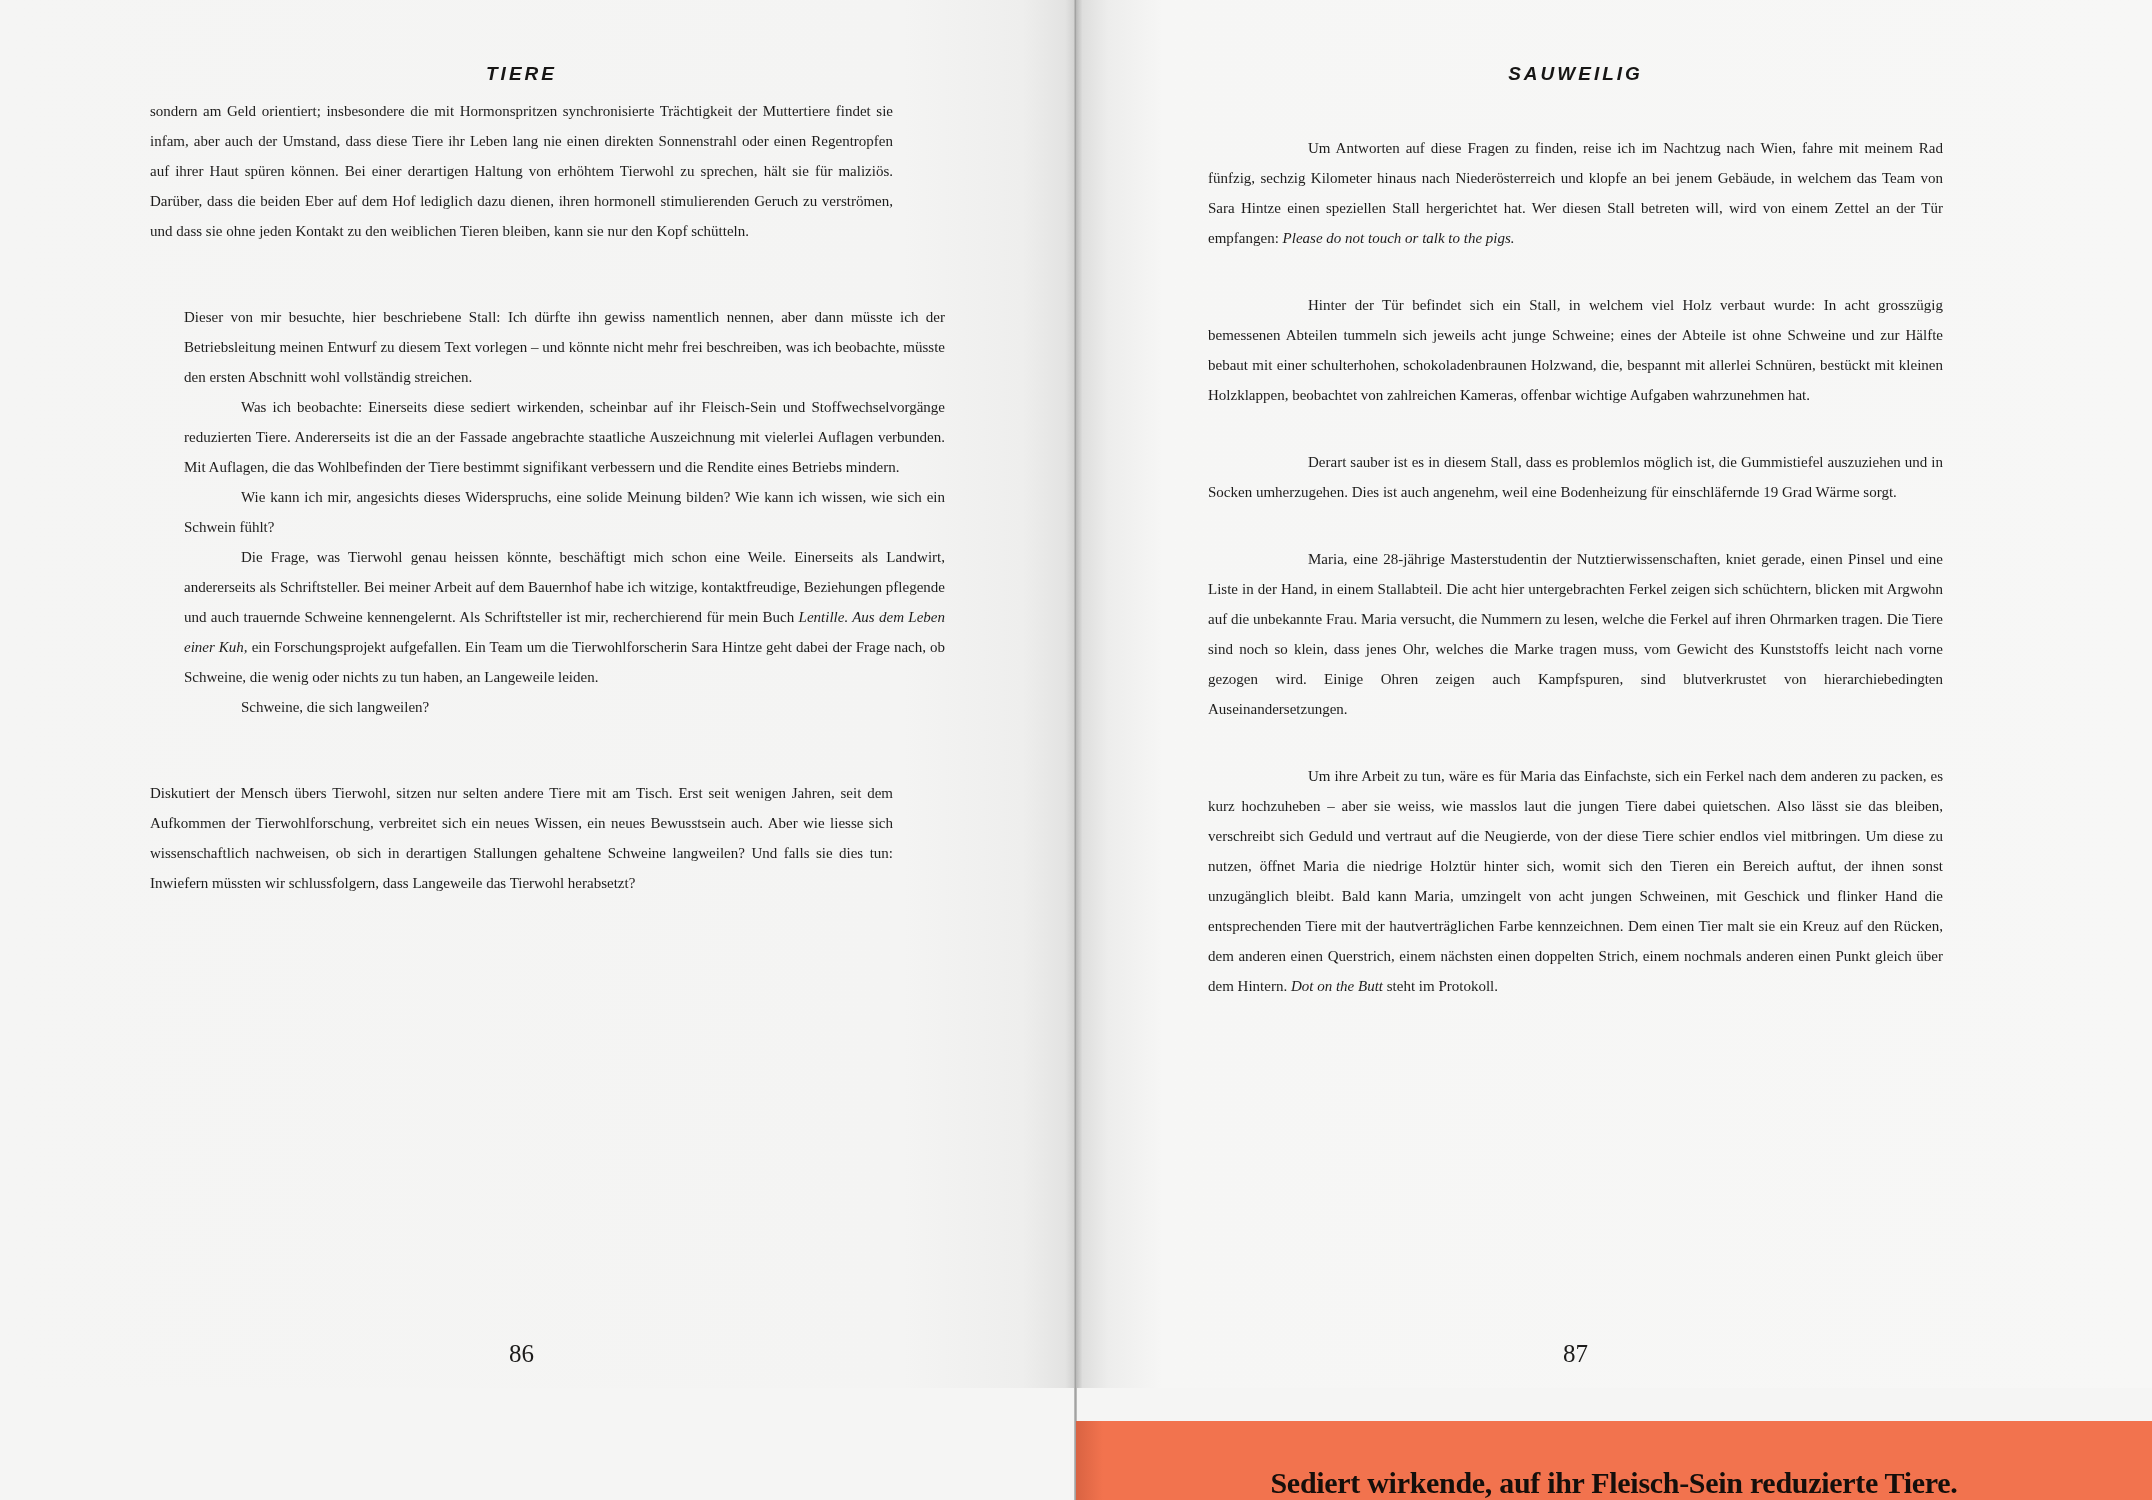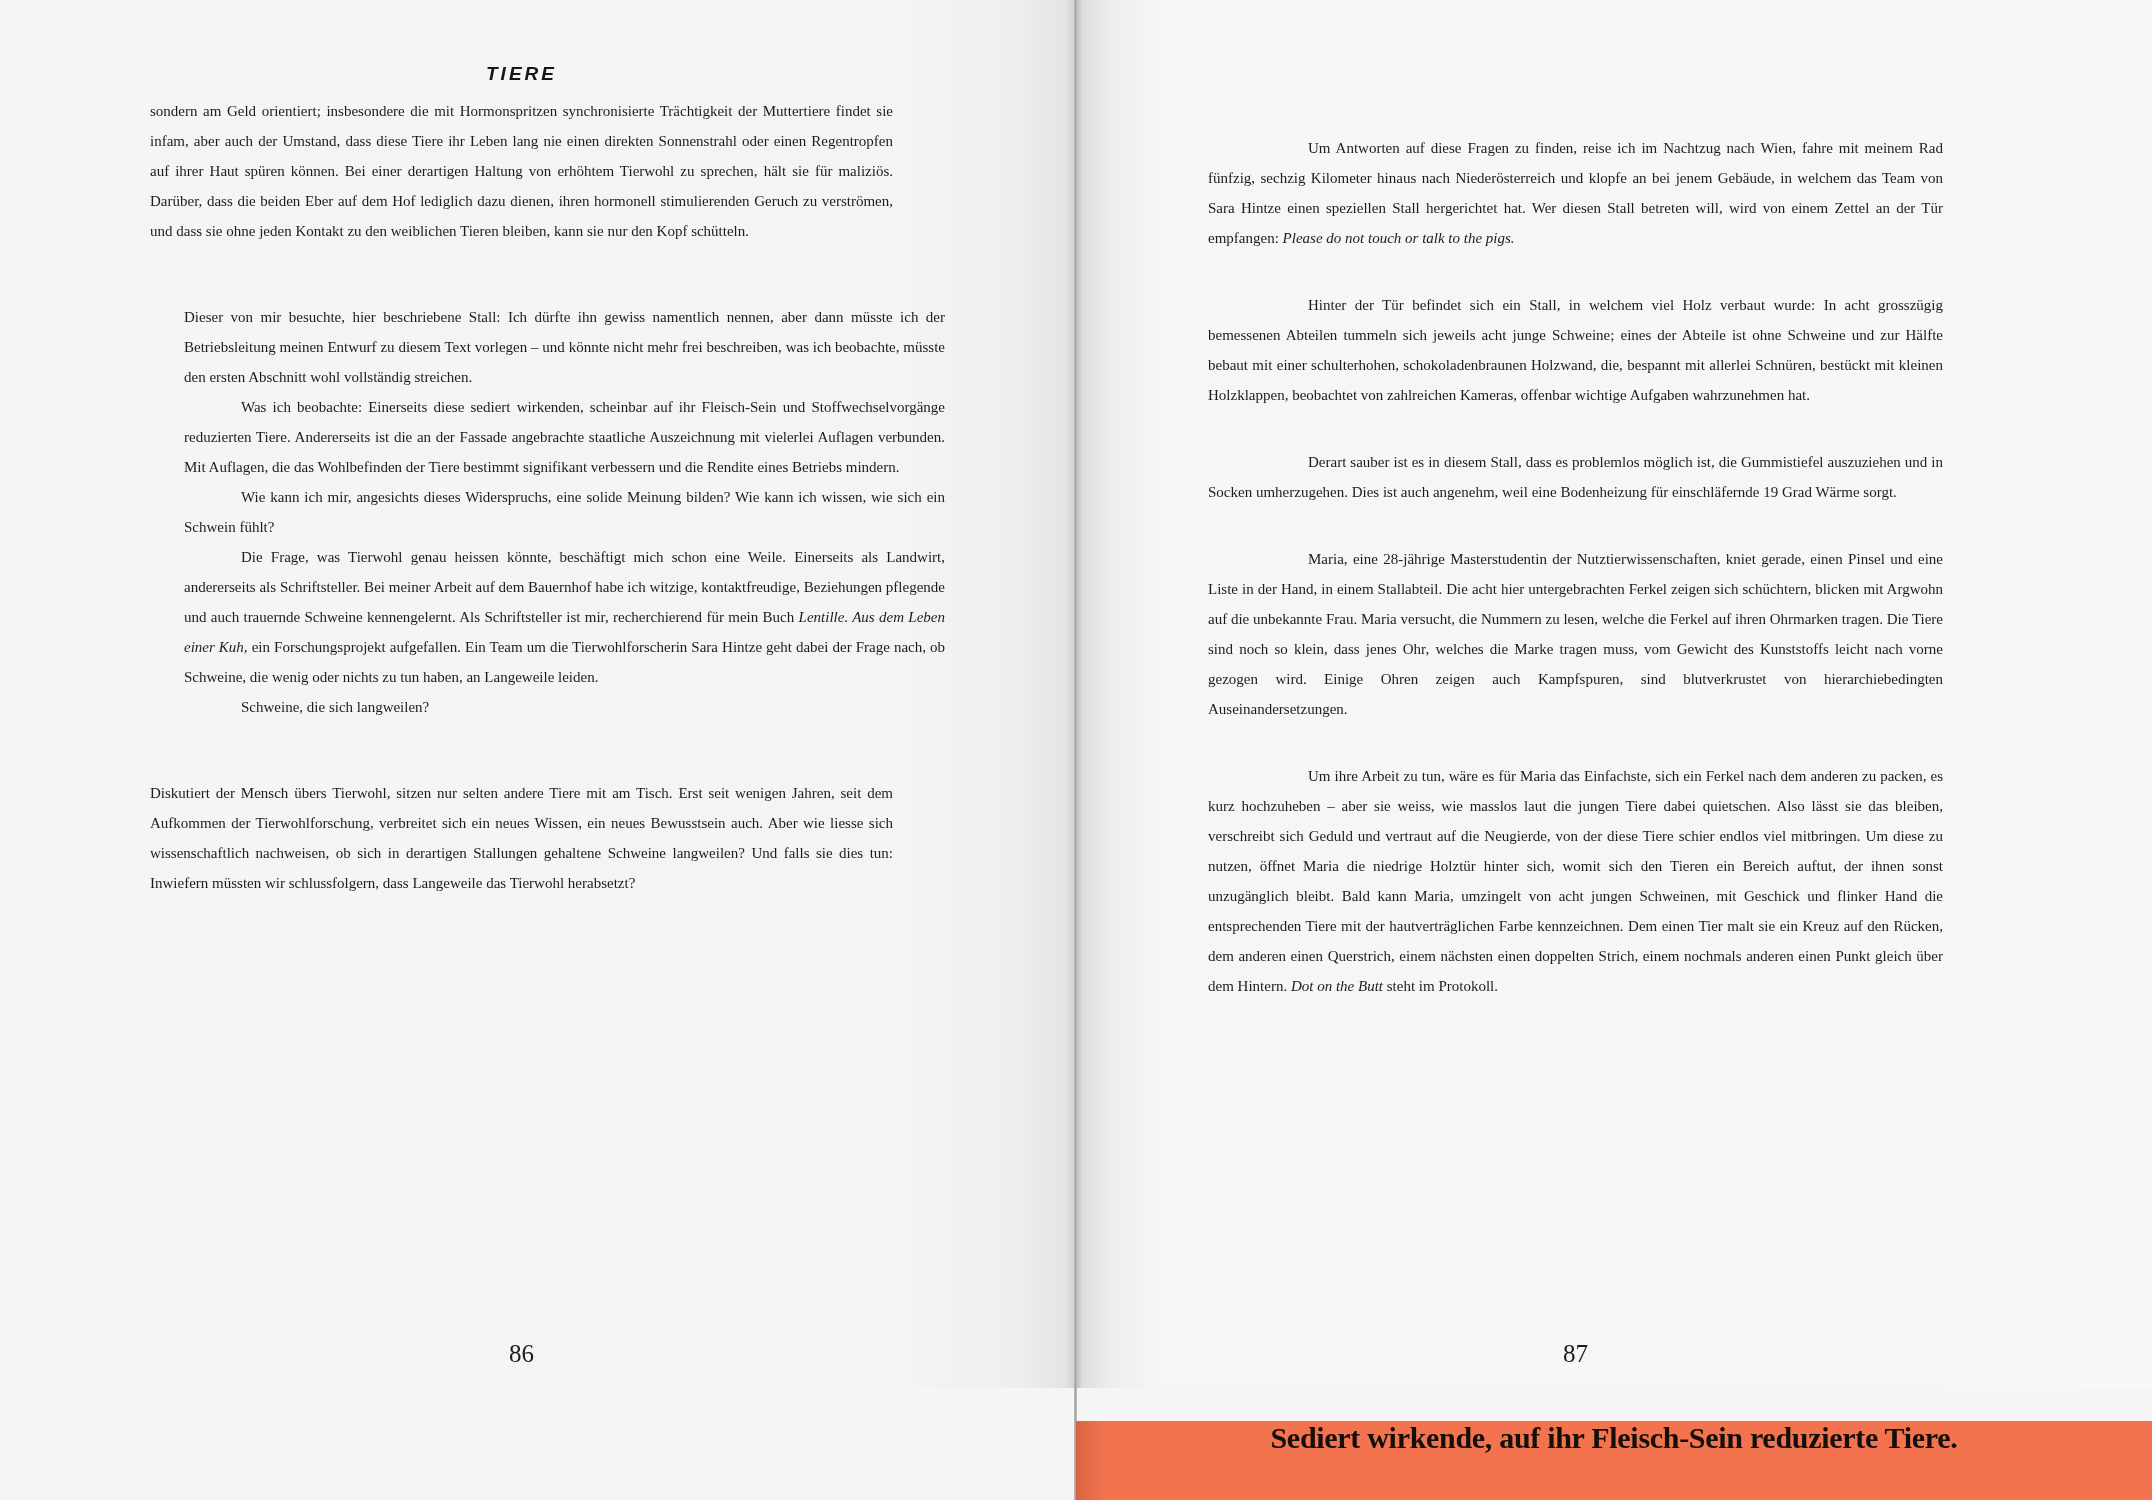--- a/index.html
+++ b/index.html
@@ -45,21 +45,21 @@
   p.para i { font-style:italic; }
   .page-number {
     position:absolute; top:1340px; height:30px;
     font-size:25px; color:#1d1c1b; text-align:center;
   }
   .pagenum-left  { left:150px; width:743px; }
   .pagenum-right { left:132px; width:735px; }
   .caption-banner {
     position:absolute; left:1076px; top:1421px; width:1076px; height:79px;
     background:linear-gradient(90deg,#d96342 0%,#ee704b 2.5%,#f3764f 100%);
-    display:flex; align-items:flex-start; justify-content:center;
+    display:flex; align-items:flex-end; justify-content:center;
   }
   .caption-text {
     font-family:"Liberation Serif", serif;
     font-weight:bold; font-size:30px; letter-spacing:-0.3px;
     color:#150f0b;
   }
 </style>
 </head>
 <body>
 
@@ -71,20 +71,21 @@
       <p class="para shifted indent"><span>Was ich beobachte: Einerseits diese sediert wirkenden, scheinbar auf ihr Fleisch-Sein und Stoffwechselvorgänge reduzierten Tiere. Andererseits ist die an der Fassade angebrachte staatliche Auszeichnung mit vielerlei Auflagen verbunden. Mit Auflagen, die das Wohlbefinden der Tiere bestimmt signifikant verbessern und die Rendite eines Betriebs mindern.</span></p>
       <p class="para shifted indent"><span>Wie kann ich mir, angesichts dieses Widerspruchs, eine solide Meinung bilden? Wie kann ich wissen, wie sich ein Schwein fühlt?</span></p>
       <p class="para shifted indent"><span>Die Frage, was Tierwohl genau heissen könnte, beschäftigt mich schon eine Weile. Einerseits als Landwirt, andererseits als Schriftsteller. Bei meiner Arbeit auf dem Bauernhof habe ich witzige, kontaktfreudige, Beziehungen pflegende und auch trauernde Schweine kennengelernt. Als Schriftsteller ist mir, recherchierend für mein Buch </span><i>Lentille. Aus dem Leben einer Kuh,</i><span> ein Forschungsprojekt aufgefallen. Ein Team um die Tierwohlforscherin Sara Hintze geht dabei der Frage nach, ob Schweine, die wenig oder nichts zu tun haben, an Langeweile leiden.</span></p>
       <p class="para shifted indent"><span>Schweine, die sich langweilen?</span></p>
       <p class="para gap"><span>Diskutiert der Mensch übers Tierwohl, sitzen nur selten andere Tiere mit am Tisch. Erst seit wenigen Jahren, seit dem Aufkommen der Tierwohlforschung, verbreitet sich ein neues Wissen, ein neues Bewusstsein auch. Aber wie liesse sich wissenschaftlich nachweisen, ob sich in derartigen Stallungen gehaltene Schweine langweilen? Und falls sie dies tun: Inwiefern müssten wir schlussfolgern, dass Langeweile das Tierwohl herabsetzt?</span></p>
     </div>
   <div class="page-number pagenum-left">86</div>
 </div>
 
 <div class="page page-right">
+  <div class="running-header header-right">SAUWEILIG</div>
   <div class="textblock textblock-right" id="right-textblock">
       <p class="para indent"><span>Um Antworten auf diese Fragen zu finden, reise ich im Nachtzug nach Wien, fahre mit meinem Rad fünfzig, sechzig Kilometer hinaus nach Niederösterreich und klopfe an bei jenem Gebäude, in welchem das Team von Sara Hintze einen speziellen Stall hergerichtet hat. Wer diesen Stall betreten will, wird von einem Zettel an der Tür empfangen: </span><i>Please do not touch or talk to the pigs.</i></p>
       <p class="para indent"><span>Hinter der Tür befindet sich ein Stall, in welchem viel Holz verbaut wurde: In acht grosszügig bemessenen Abteilen tummeln sich jeweils acht junge Schweine; eines der Abteile ist ohne Schweine und zur Hälfte bebaut mit einer schulterhohen, schokoladenbraunen Holzwand, die, bespannt mit allerlei Schnüren, bestückt mit kleinen Holzklappen, beobachtet von zahlreichen Kameras, offenbar wichtige Aufgaben wahrzunehmen hat.</span></p>
       <p class="para indent"><span>Derart sauber ist es in diesem Stall, dass es problemlos möglich ist, die Gummistiefel auszuziehen und in Socken umherzugehen. Dies ist auch angenehm, weil eine Bodenheizung für einschläfernde 19 Grad Wärme sorgt.</span></p>
       <p class="para indent"><span>Maria, eine 28-jährige Masterstudentin der Nutztierwissenschaften, kniet gerade, einen Pinsel und eine Liste in der Hand, in einem Stallabteil. Die acht hier untergebrachten Ferkel zeigen sich schüchtern, blicken mit Argwohn auf die unbekannte Frau. Maria versucht, die Nummern zu lesen, welche die Ferkel auf ihren Ohrmarken tragen. Die Tiere sind noch so klein, dass jenes Ohr, welches die Marke tragen muss, vom Gewicht des Kunststoffs leicht nach vorne gezogen wird. Einige Ohren zeigen auch Kampfspuren, sind blutverkrustet von hierarchiebedingten Auseinandersetzungen.</span></p>
       <p class="para indent"><span>Um ihre Arbeit zu tun, wäre es für Maria das Einfachste, sich ein Ferkel nach dem anderen zu packen, es kurz hochzuheben – aber sie weiss, wie masslos laut die jungen Tiere dabei quietschen. Also lässt sie das bleiben, verschreibt sich Geduld und vertraut auf die Neugierde, von der diese Tiere schier endlos viel mitbringen. Um diese zu nutzen, öffnet Maria die niedrige Holztür hinter sich, womit sich den Tieren ein Bereich auftut, der ihnen sonst unzugänglich bleibt. Bald kann Maria, umzingelt von acht jungen Schweinen, mit Geschick und flinker Hand die entsprechenden Tiere mit der hautverträglichen Farbe kennzeichnen. Dem einen Tier malt sie ein Kreuz auf den Rücken, dem anderen einen Querstrich, einem nächsten einen doppelten Strich, einem nochmals anderen einen Punkt gleich über dem Hintern. </span><i>Dot on the Butt</i><span> steht im Protokoll.</span></p>
     </div>
   <div class="page-number pagenum-right">87</div>
 </div>
 

